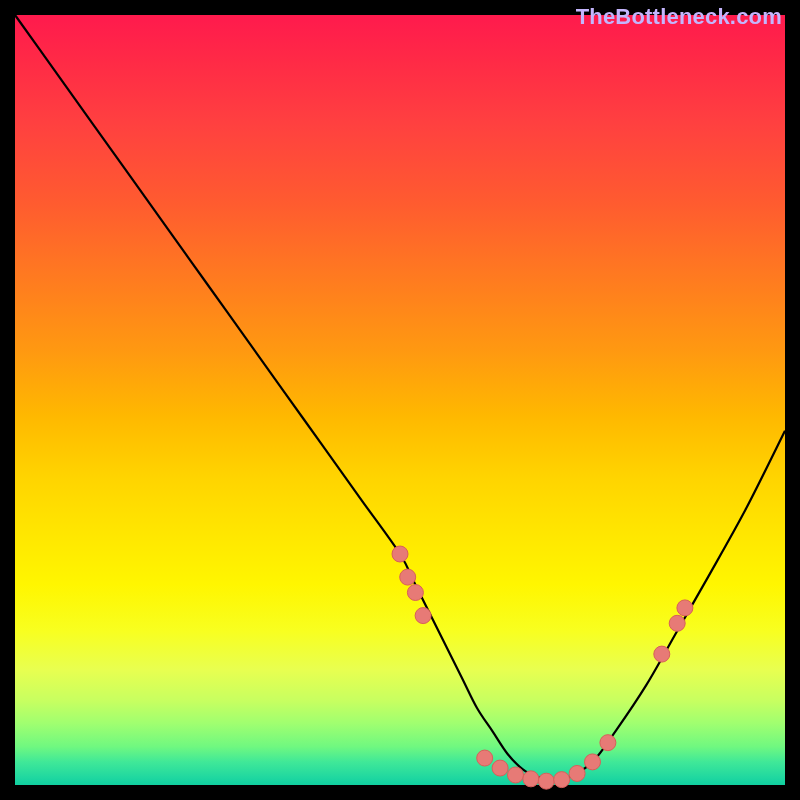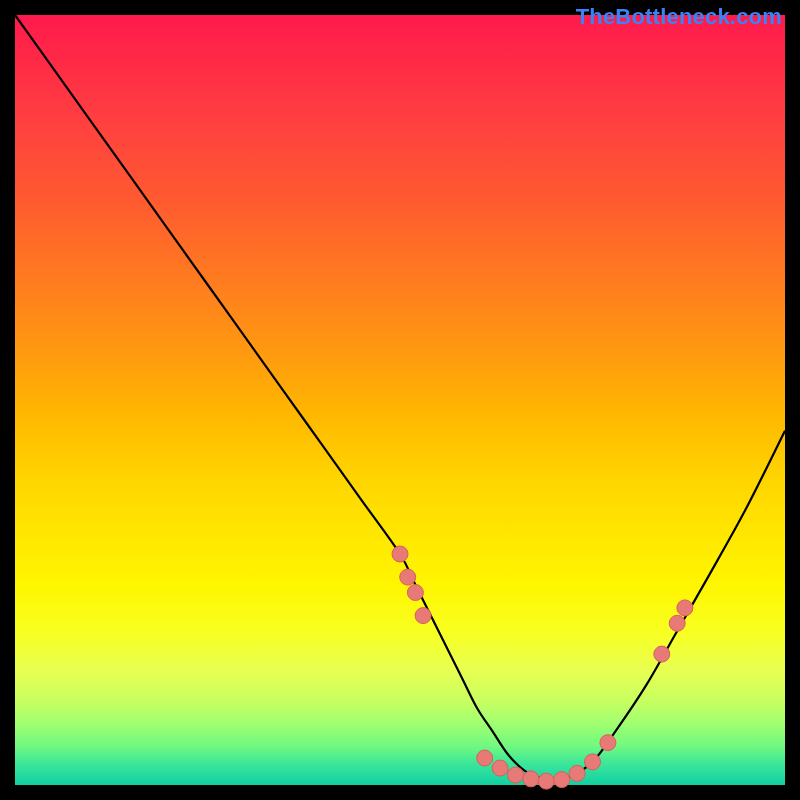--- a/index.html
+++ b/index.html
@@ -42,21 +42,21 @@
       #70f880 95%,
       #40e898 97%,
       #20d8a0 99%,
       #10cfa0 100%
     );
   }
   .watermark {
     position: absolute;
     top: 4px;
     right: 18px;
-    color: #3b82f6;
+    color: #c4b5fd;
     font-size: 22px;
     font-weight: 600;
     letter-spacing: 0.2px;
     user-select: none;
   }
   svg.curve {
     position: absolute;
     left: 0;
     top: 0;
     width: 770px;

